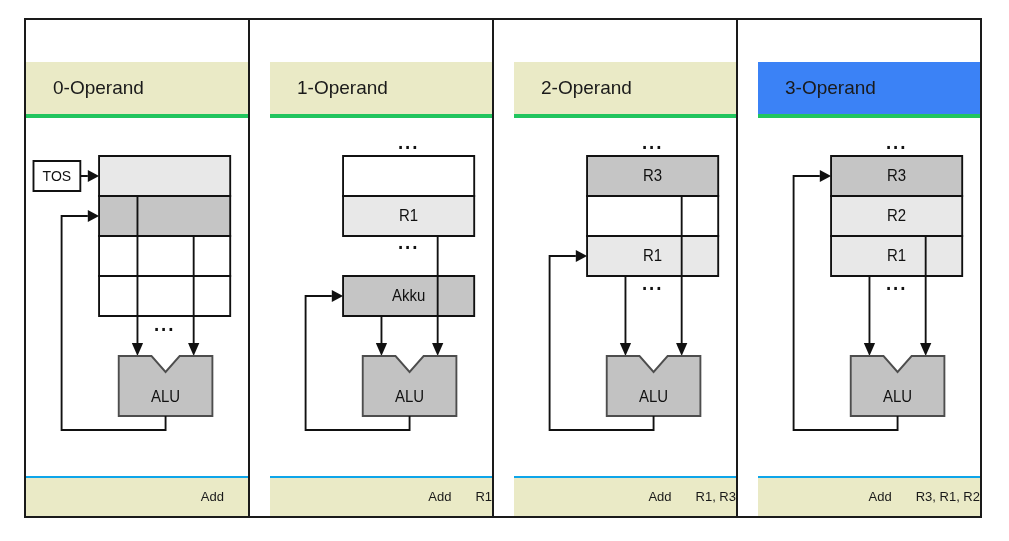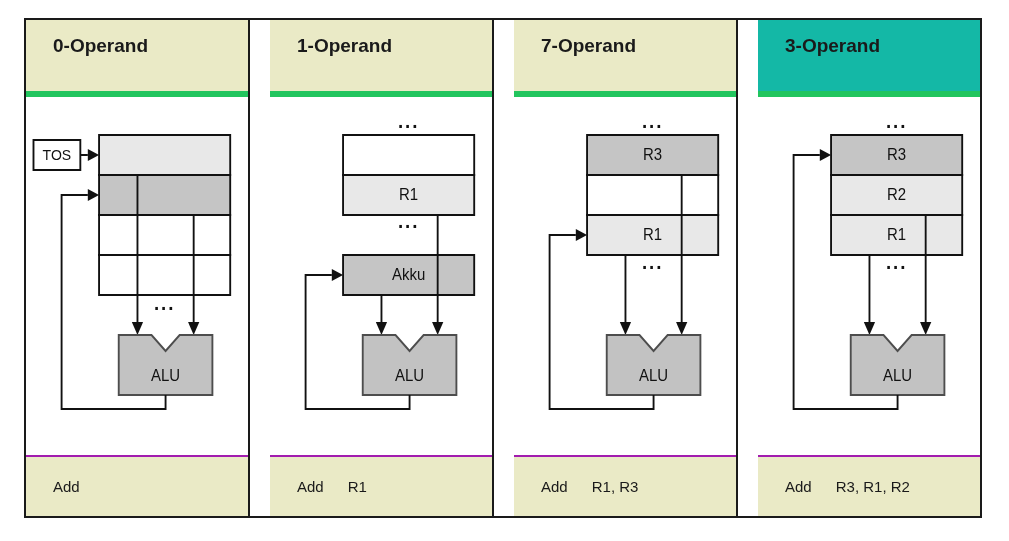--- a/index.html
+++ b/index.html
@@ -2,26 +2,26 @@
 <html><head>
 <meta charset="utf-8">
 <style>
   html,body{margin:0;padding:0;background:#ffffff;}
   .page{position:relative;width:1009px;height:541px;background:#ffffff;overflow:hidden;
         font-family:"Liberation Sans",sans-serif;color:#1a1a1a;}
   .isa-table{position:absolute;left:24px;top:18px;width:958px;height:500px;
              border:2px solid #1a1a1a;display:flex;box-sizing:border-box;background:#ffffff;}
   .isa-col{flex:1 1 0;display:flex;flex-direction:column;box-sizing:border-box;min-width:0;}
   .isa-col + .isa-col{border-left:2px solid #1a1a1a;padding-left:20px;}
-  .hdr{height:78px;box-sizing:border-box;border-bottom:6px solid #22c55e;
-       padding:13px 8px 0 27px;font-weight:bold;font-size:19px;line-height:1.32;}
+  .hdr{height:78px;box-sizing:border-box;border-bottom:4px solid #22c55e;
+       padding:13px 8px 0 27px;font-weight:normal;font-size:19px;line-height:1.32;margin-top:42px;}
   .bodycell{height:358px;position:relative;background:#ffffff;}
   .bodycell svg{display:block;width:100%;height:358px;}
-  .ftr{height:62px;box-sizing:border-box;border-top:2px solid #a21caf;
-       display:flex;align-items:center;padding-left:27px;font-size:15px;}
+  .ftr{height:62px;box-sizing:border-box;border-top:2px solid #0ea5e9;
+       display:flex;align-items:center;padding-left:27px;font-size:13px;justify-content:flex-end;}
   .ops{margin-left:24px;}
   
   .ln{stroke:#111111;stroke-width:2;fill:none;}
   .bx{stroke:#111111;stroke-width:2;}
   .ah{fill:#111111;stroke:none;}
   text{font-family:"Liberation Sans",sans-serif;fill:#111111;}
   .reg-label{font-size:16px;text-anchor:middle;}
   .alu-label{font-size:16px;text-anchor:middle;}
   .tos-label{font-size:15px;text-anchor:middle;}
   .dots{font-size:20px;font-weight:bold;text-anchor:middle;letter-spacing:2px;}
@@ -108,21 +108,21 @@
         </svg>
       </div>
       <div class="ftr" style="background-color: rgb(234, 234, 198);">
         <span>Add</span>
         <span class="ops">R1</span>
       </div>
     </div>
 
     <div class="isa-col">
       <div class="hdr" style="background-color: rgb(234, 234, 198);">
-        <div>7-Operand</div>
+        <div>2-Operand</div>
         <div></div>
       </div>
       <div class="bodycell">
         <svg viewBox="0 0 237 358" preserveAspectRatio="none">
           <text class="dots" x="148" y="31">...</text>
           <g>
             <rect class="bx" x="78" y="38" width="140" height="40" fill="#c5c5c5"></rect>
             <rect class="bx" x="78" y="78" width="140" height="40" fill="#ffffff"></rect>
             <rect class="bx" x="78" y="118" width="140" height="40" fill="#e8e8e8"></rect>
             <text class="reg-label" x="148" y="63">R3</text>
@@ -144,21 +144,21 @@
           </g>
         </svg>
       </div>
       <div class="ftr" style="background-color: rgb(234, 234, 198);">
         <span>Add</span>
         <span class="ops">R1, R3</span>
       </div>
     </div>
 
     <div class="isa-col">
-      <div class="hdr" style="background-color: #14b8a6;">
+      <div class="hdr" style="background-color: #3b82f6;">
         <div>3-Operand</div>
         <div></div>
       </div>
       <div class="bodycell">
         <svg viewBox="0 0 237 358" preserveAspectRatio="none">
           <text class="dots" x="148" y="31">...</text>
           <g>
             <rect class="bx" x="78" y="38" width="140" height="40" fill="#c5c5c5"></rect>
             <rect class="bx" x="78" y="78" width="140" height="40" fill="#e8e8e8"></rect>
             <rect class="bx" x="78" y="118" width="140" height="40" fill="#e8e8e8"></rect>

